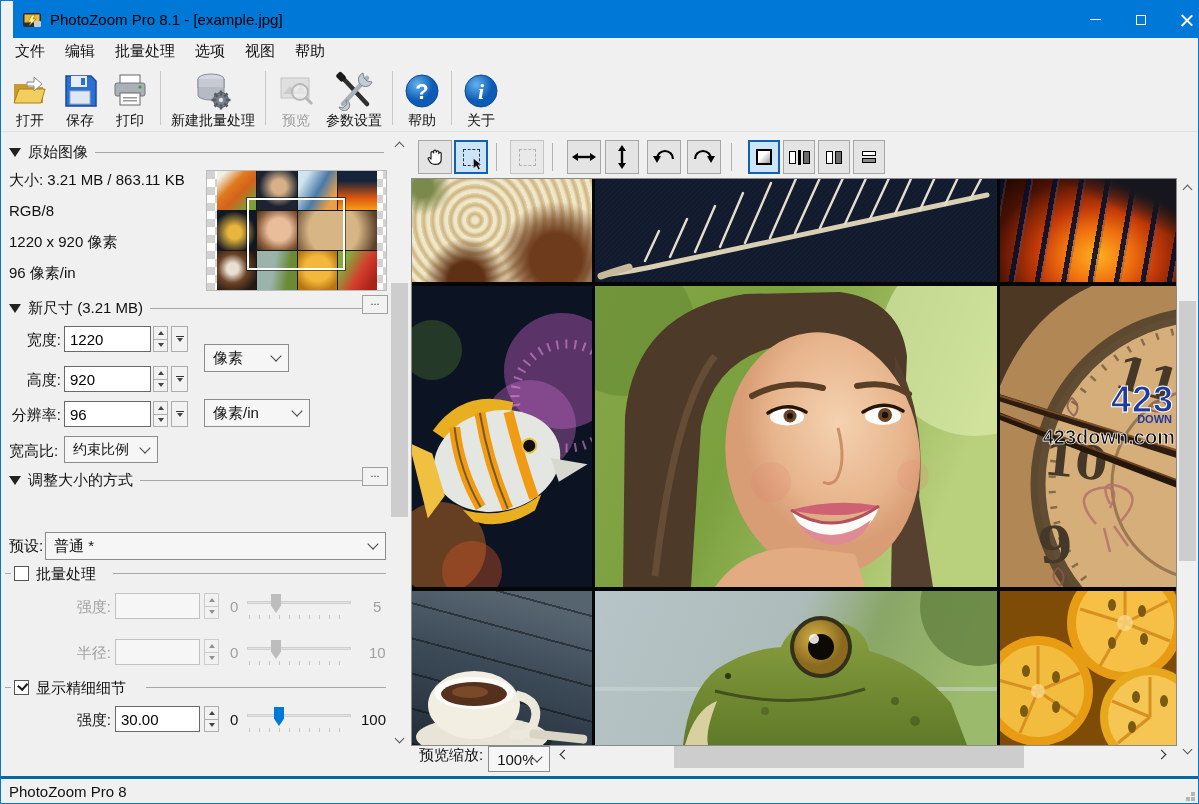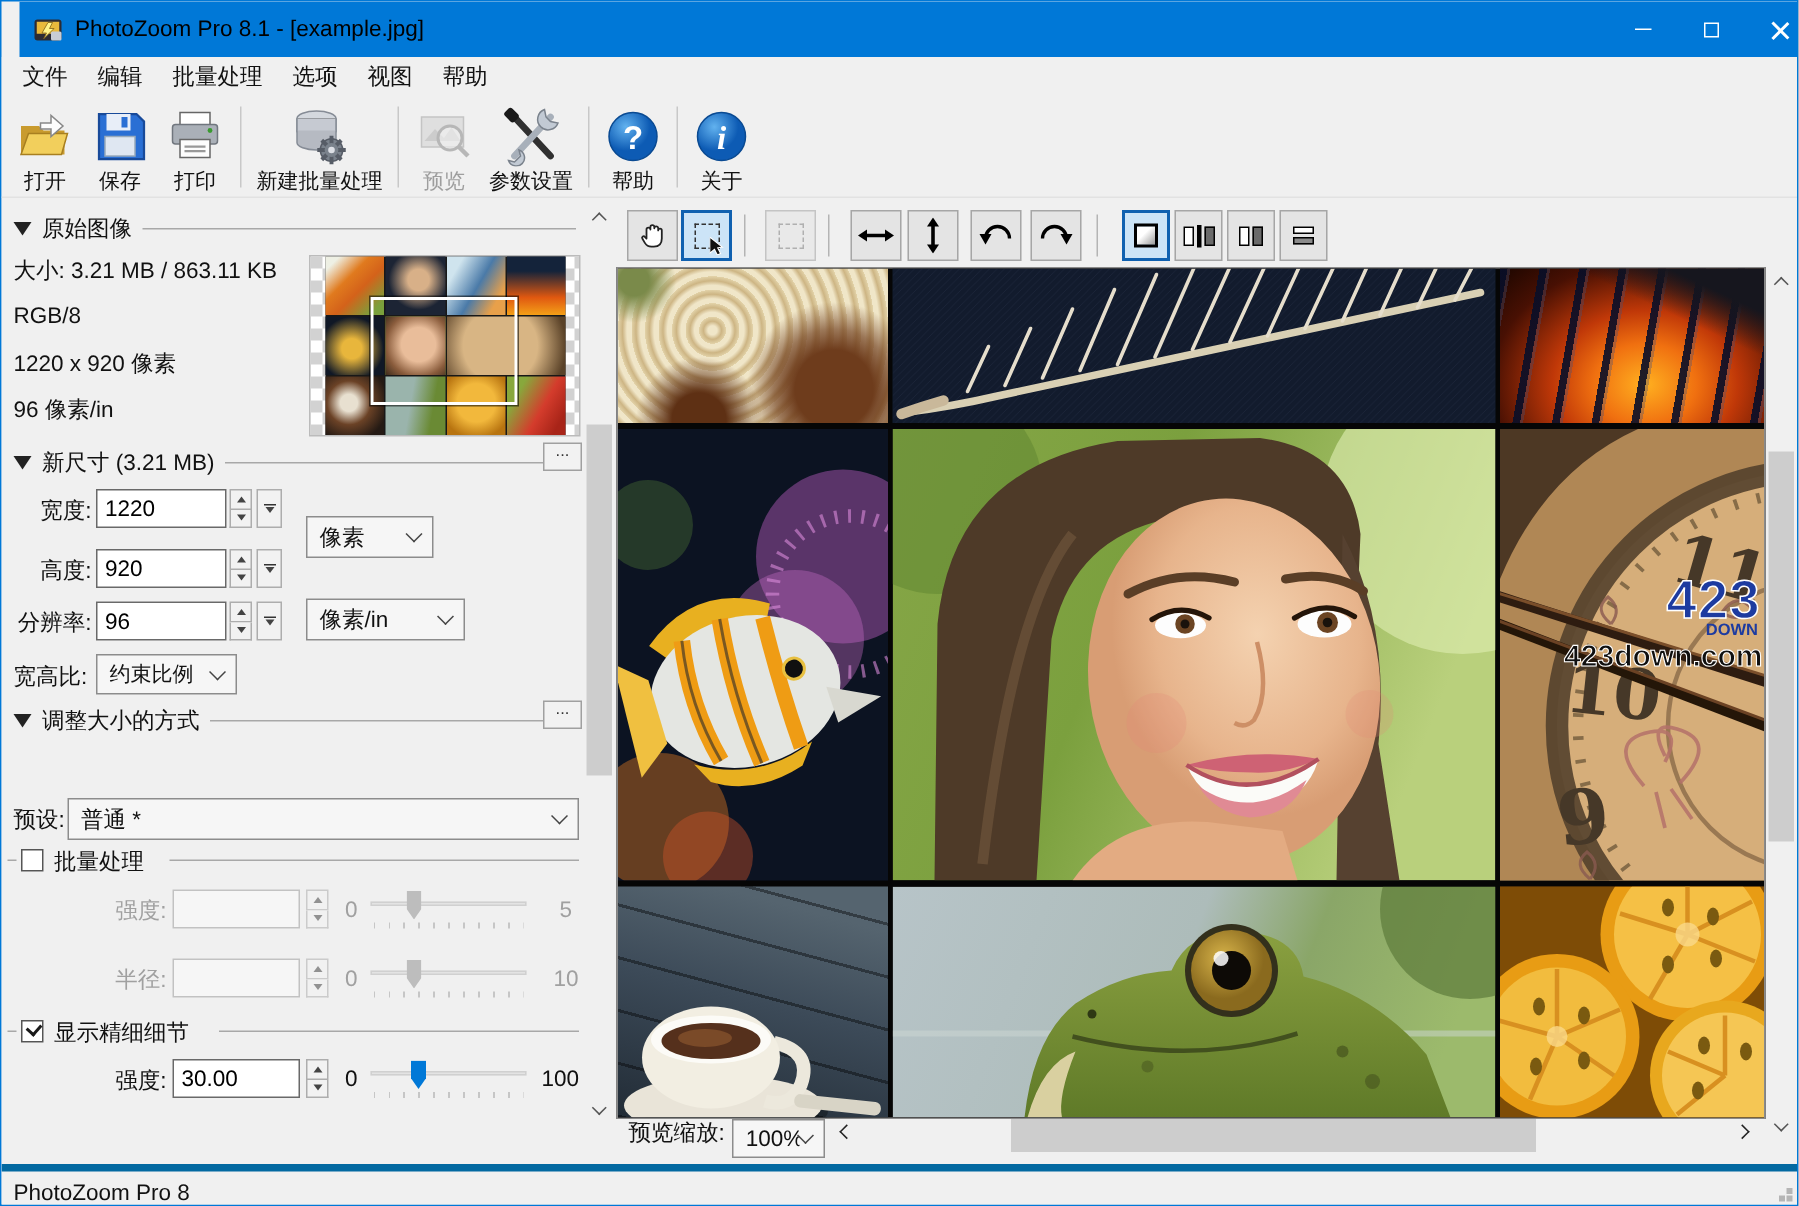--- a/index.html
+++ b/index.html
@@ -82,21 +82,21 @@
 .vm-bar{width:3px;height:15px;background:#000}
 .vmcol{display:flex;flex-direction:column;gap:2px}
 .vm-h{width:14px;height:5px;border:1.5px solid #000;background:#fff}
 .vm-h.fill{background:#8a8a8a}
 
 #canvas{position:absolute;left:410px;top:177px;width:766px;height:568px;background:#060606;border:1px solid #8a8a8a;overflow:hidden}
 .tile{position:absolute;overflow:hidden}
 
 #zoombar{position:absolute;left:409px;top:745px;width:768px;height:30px;background:#f0f0f0;display:flex;align-items:flex-start}
 
-#statusbar{position:absolute;left:0;top:775px;width:100%;height:28px;background:#f0f0f0;border-top:5px solid #0369a1;display:flex;align-items:flex-end;padding-left:8px;font-size:15px}
+#statusbar{position:absolute;left:0;top:775px;width:100%;height:28px;background:#f0f0f0;border-top:3px solid #0369a1;display:flex;align-items:center;padding-left:8px;font-size:15px}
 .grip{position:absolute;right:3px;bottom:3px;width:4px;height:4px;background:#b5b5b5;box-shadow:-5px 0 #b5b5b5,0 -5px #b5b5b5}
 
 #thumbbox{position:absolute;left:205px;top:169px;width:181px;height:121px;background:repeating-conic-gradient(#fff 0 90deg,#d2d2d2 0 180deg) 0 0/16px 16px;border:1px solid #bbb}
 #thumbgrid{position:absolute;left:10px;top:0;width:160px;height:119px;display:grid;grid-template-columns:1fr 1fr 1fr 1fr;grid-template-rows:1fr 1fr 1fr;gap:1px;background:#181818}
 #selrect{position:absolute;left:40px;top:27px;width:98px;height:72px;border:2px solid #fff;outline:1px solid rgba(0,0,0,.55);z-index:3}
 </style>
 </head>
 <body>
 
 <div id="win">

